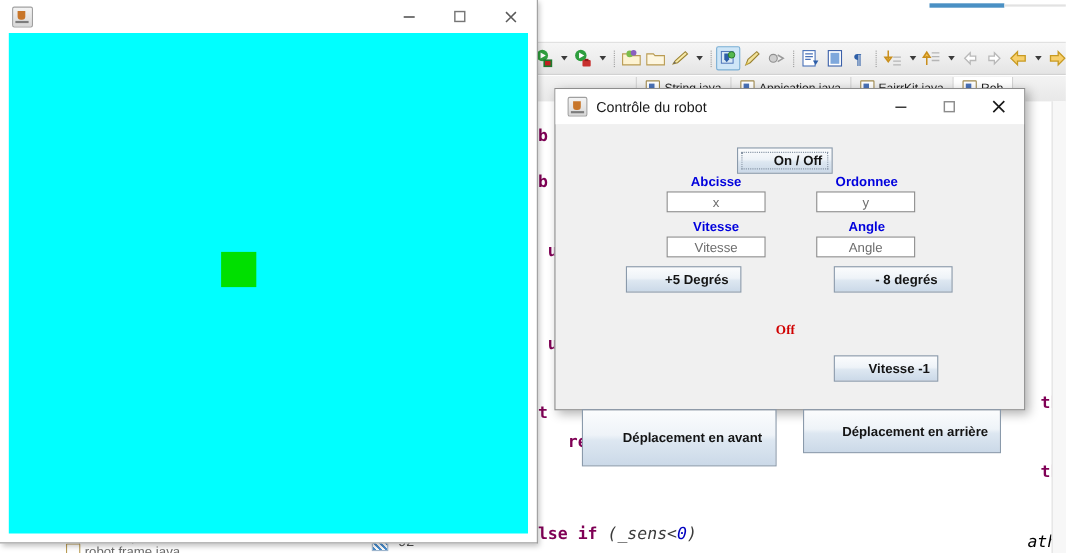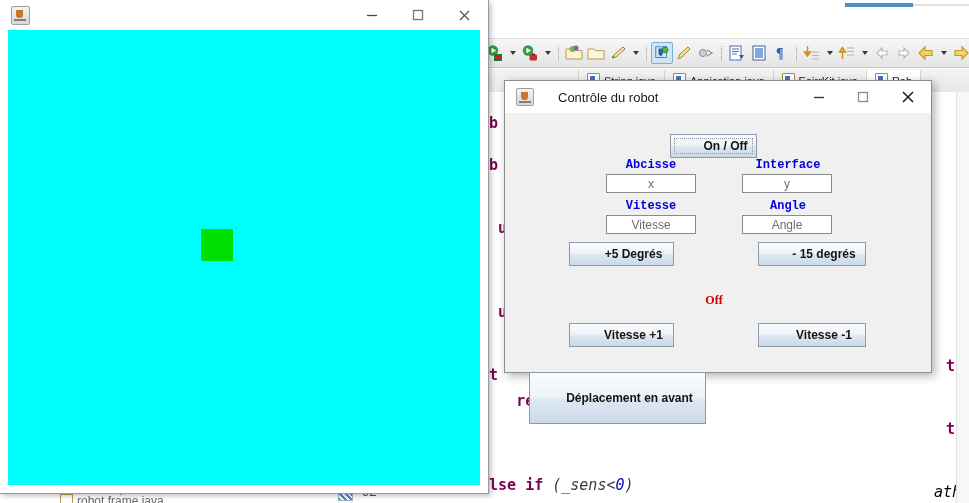--- a/index.html
+++ b/index.html
@@ -146,21 +146,21 @@
     background:#f0f0f0;border:1px solid #8d8d8d;
     box-shadow:3px 3px 9px rgba(0,0,0,0.30);
     box-sizing:border-box;
   }
   #dlg-title{
     position:absolute;left:0;top:0;width:426px;height:32px;
     background:#ffffff;display:flex;align-items:center;
   }
   #dlg-title .javacup{margin-left:11px;width:16px;height:16px;}
   #dlg-title-text{
-    margin-left:24px;font-size:13px;color:#1b1b1b;
+    margin-left:8px;font-size:13px;color:#1b1b1b;
   }
   #dlg-body{
     position:absolute;left:1px;top:32px;width:424px;height:258px;background:#f0f0f0;
   }
 
   .swbtn{
     position:absolute;box-sizing:border-box;
     background:linear-gradient(to bottom,#fbfcfd 0%,#eef3f8 45%,#dde7f1 55%,#cbd9e8 100%);
     border:1px solid #8a9aab;
     font-family:"Liberation Sans",sans-serif;font-size:12px;font-weight:bold;
@@ -172,21 +172,21 @@
     position:absolute;left:3px;top:3px;right:3px;bottom:3px;
     border:1px dotted #8795a5;
   }
   .swfield{
     position:absolute;box-sizing:border-box;background:#ffffff;
     border:1px solid #8a8a8a;
     font-family:"Liberation Sans",sans-serif;font-size:12px;color:#6d6d6d;
     display:flex;align-items:center;justify-content:center;
   }
   .swlabel{
-    position:absolute;font-family:Liberation Mono, monospace;
+    position:absolute;font-family:Liberation Sans, sans-serif;
     font-size:12px;font-weight:bold;color:#0000dd;text-align:center;
   }
   #status-label{
     position:absolute;font-family:"Liberation Sans",sans-serif;
     font-size:12px;font-weight:bold;color:#d00000;text-align:center;
   }
 </style>
 </head>
 <body>
 
@@ -460,48 +460,48 @@
       <span class="focusring"></span>
       <span>On / Off</span>
     </div>
 
     <div class="swlabel" style="left:555px;top:-1px;"></div>
     <div class="swlabel" style="left:90px;top:45px;width:110px;">Abcisse</div>
     <div class="swfield" style="left:100px;top:61px;width:90px;height:19px;">
       <span>x</span>
     </div>
 
-    <div class="swlabel" style="left:227px;top:45px;width:110px;">Interface</div>
+    <div class="swlabel" style="left:227px;top:45px;width:110px;">Ordonnee</div>
     <div class="swfield" style="left:236px;top:61px;width:90px;height:19px;">
       <span>y</span>
     </div>
 
     <div class="swlabel" style="left:90px;top:86px;width:110px;">Vitesse</div>
     <div class="swfield" style="left:100px;top:102px;width:90px;height:19px;">
       <span>Vitesse</span>
     </div>
 
     <div class="swlabel" style="left:227px;top:86px;width:110px;">Angle</div>
     <div class="swfield" style="left:236px;top:102px;width:90px;height:19px;">
       <span>Angle</span>
     </div>
 
     <div class="swbtn" style="left:63px;top:129px;width:105px;height:24px;">
       <span>+5 Degrés</span>
     </div>
     <div class="swbtn" style="left:252px;top:129px;width:108px;height:24px;">
-      <span>- 15 degrés</span>
+      <span>- 8 degrés</span>
     </div>
 
     <div id="status-label" style="left:180px;top:180px;width:56px;font-family:Liberation Serif, serif;">Off</div>
 
-    <div class="swbtn" style="left:63px;top:210px;width:105px;height:24px;">
-      <span>Vitesse +1</span>
-    </div>
-    <div class="swbtn" style="left:252px;top:210px;width:108px;height:24px;">
+    <div class="swbtn" style="left:252px;top:210px;width:95px;height:24px;">
       <span>Vitesse -1</span>
     </div>
 
     <div class="swbtn" style="left:23px;top:259px;width:177px;height:52px;">
       <span>Déplacement en avant</span>
     </div>
+    <div class="swbtn" style="left:224px;top:259px;width:180px;height:40px;">
+      <span>Déplacement en arrière</span>
+    </div>
   </div>
 </div>
 
 </body></html>

